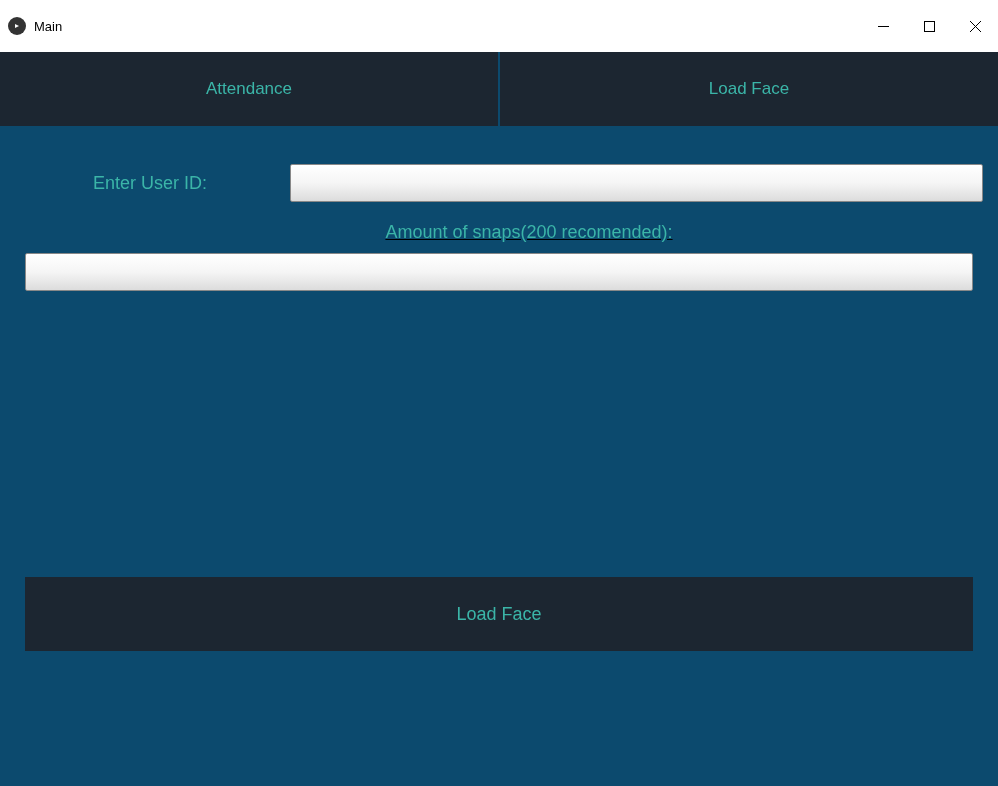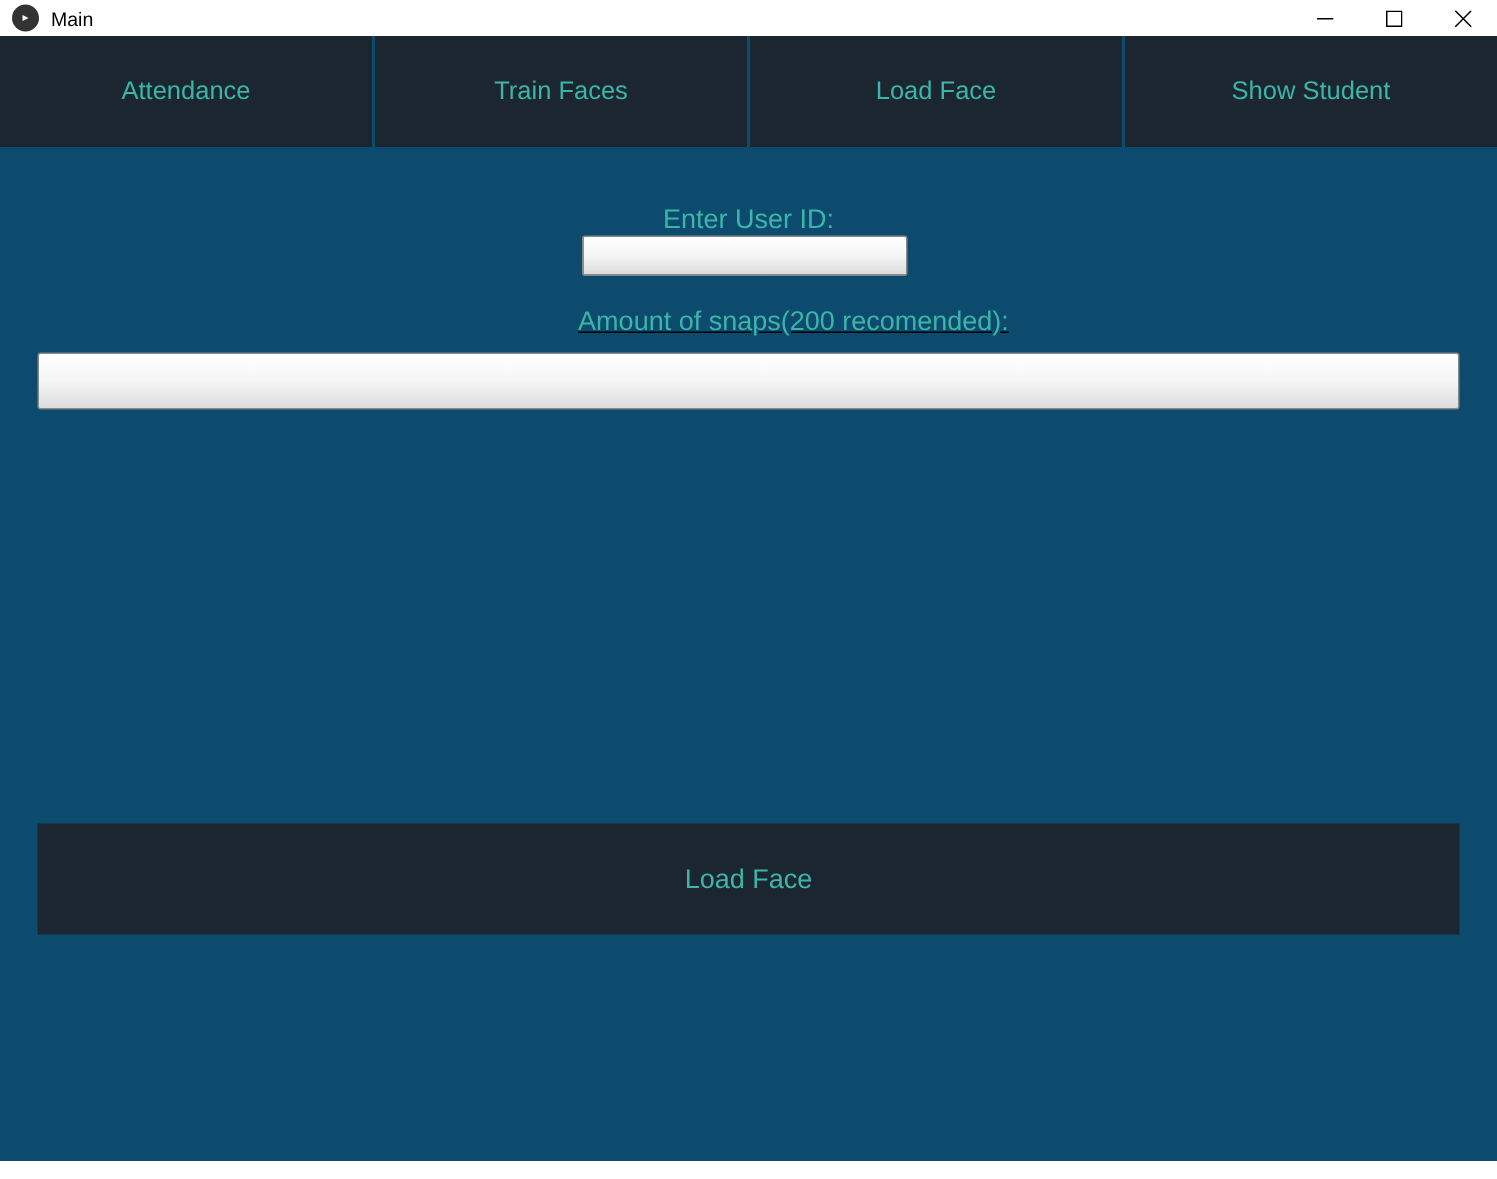--- a/index.html
+++ b/index.html
@@ -8,21 +8,21 @@
       box-sizing: border-box;
     }
     body {
       font-family: "Segoe UI", Arial, sans-serif;
       background: #ffffff;
       width: 998px;
       height: 786px;
       overflow: hidden;
     }
     .titlebar {
-      height: 24px;
+      height: 52px;
       background: #ffffff;
       display: flex;
       align-items: center;
       justify-content: space-between;
       padding-left: 8px;
     }
     .titlebar-left {
       display: flex;
       align-items: center;
       gap: 8px;
@@ -85,21 +85,20 @@
       padding: 0 10px;
       position: relative;
     }
     .form-row {
       display: flex;
       align-items: center;
       margin-top: 100px;
     }
     .form-row.second {
       margin-top: 38px;
-      flex-direction: column;
     }
     .form-label {
       width: 280px;
       text-align: center;
       color: #3bb5a8;
       font-size: 18px;
     }
     .text-input {
       flex: 1;
       height: 38px;
@@ -173,23 +172,21 @@
           <line x1="0" y1="0" x2="11" y2="11" stroke="#000" stroke-width="1"></line>
           <line x1="11" y1="0" x2="0" y2="11" stroke="#000" stroke-width="1"></line>
         </svg>
     </button>
   </div>
 </div>
 
 <div class="content-area">
   <div class="nav-tabs">
     <button class="nav-tab">Attendance</button>
-    <button class="nav-tab">Train Faces</button>
     <button class="nav-tab">Load Face</button>
-    <button class="nav-tab">Show Student</button>
   </div>
 
   <div class="form-area">
 
     <div class="form-row second">
       <div class="form-label">Enter User ID:</div>
       <input type="text" class="text-input" value="" style="">
     </div>
 
     <div class="snaps-section">

